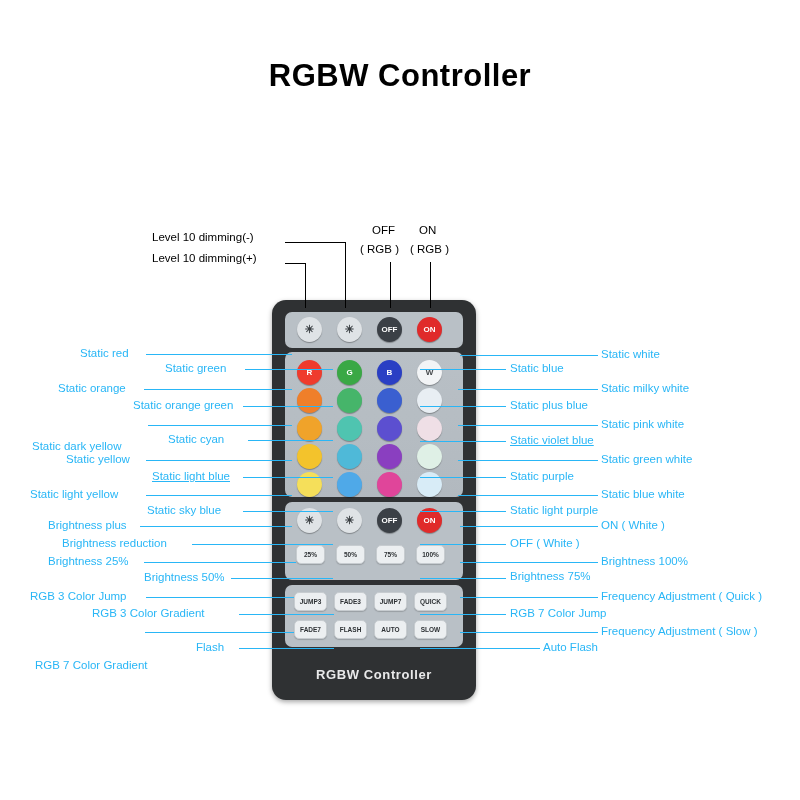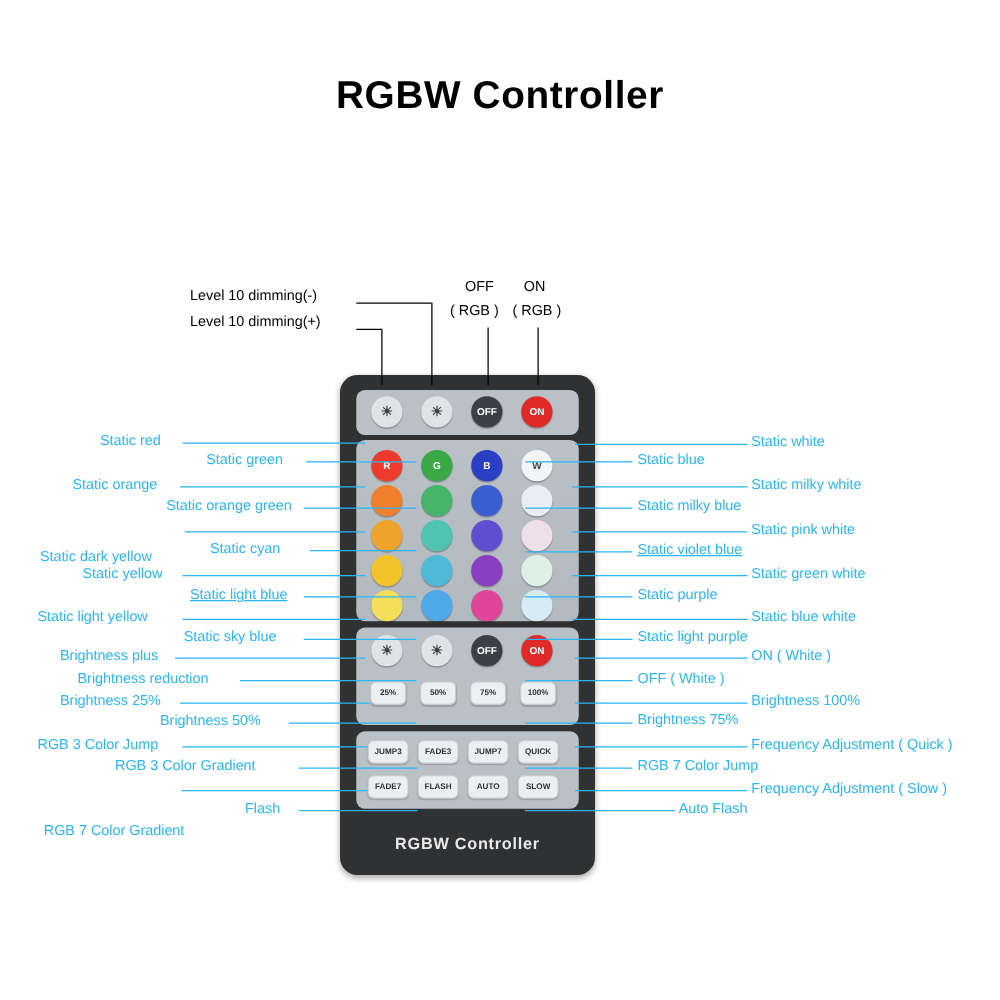--- a/index.html
+++ b/index.html
@@ -191,21 +191,21 @@
 
 <div class="lab" style="left:48px;top:519px;">Brightness plus</div>
 <div class="ln" style="left:140px;top:526px;width:152px;"></div>
 
 <div class="lab" style="left:62px;top:537px;">Brightness reduction</div>
 <div class="ln" style="left:192px;top:544px;width:141px;"></div>
 
 <div class="lab" style="left:48px;top:555px;">Brightness 25%</div>
 <div class="ln" style="left:144px;top:562px;width:152px;"></div>
 
-<div class="lab" style="left:128px;top:571px;">Brightness 50%</div>
+<div class="lab" style="left:144px;top:571px;">Brightness 50%</div>
 <div class="ln" style="left:231px;top:578px;width:102px;"></div>
 
 <div class="lab" style="left:30px;top:590px;">RGB 3 Color Jump</div>
 <div class="ln" style="left:146px;top:597px;width:148px;"></div>
 
 <div class="lab" style="left:92px;top:607px;">RGB 3 Color Gradient</div>
 <div class="ln" style="left:239px;top:614px;width:95px;"></div>
 
 <div class="lab" style="left:12px;top:659px;padding-left:23px;">RGB 7 Color Gradient</div>
 <div class="ln" style="left:145px;top:632px;width:149px;"></div>
@@ -215,21 +215,21 @@
 
 <div class="lab" style="left:601px;top:348px;">Static white</div>
 <div class="ln" style="left:460px;top:355px;width:138px;"></div>
 
 <div class="lab" style="left:510px;top:362px;">Static blue</div>
 <div class="ln" style="left:420px;top:369px;width:86px;"></div>
 
 <div class="lab" style="left:601px;top:382px;">Static milky white</div>
 <div class="ln" style="left:458px;top:389px;width:140px;"></div>
 
-<div class="lab" style="left:510px;top:399px;">Static milky blue</div>
+<div class="lab" style="left:510px;top:399px;">Static plus blue</div>
 <div class="ln" style="left:420px;top:406px;width:86px;"></div>
 
 <div class="lab" style="left:601px;top:418px;">Static pink white</div>
 <div class="ln" style="left:458px;top:425px;width:140px;"></div>
 
 <div class="lab" style="left:510px;top:434px;text-decoration:underline;">Static violet blue</div>
 <div class="ln" style="left:420px;top:441px;width:86px;"></div>
 
 <div class="lab" style="left:601px;top:453px;">Static green white</div>
 <div class="ln" style="left:458px;top:460px;width:140px;"></div>

